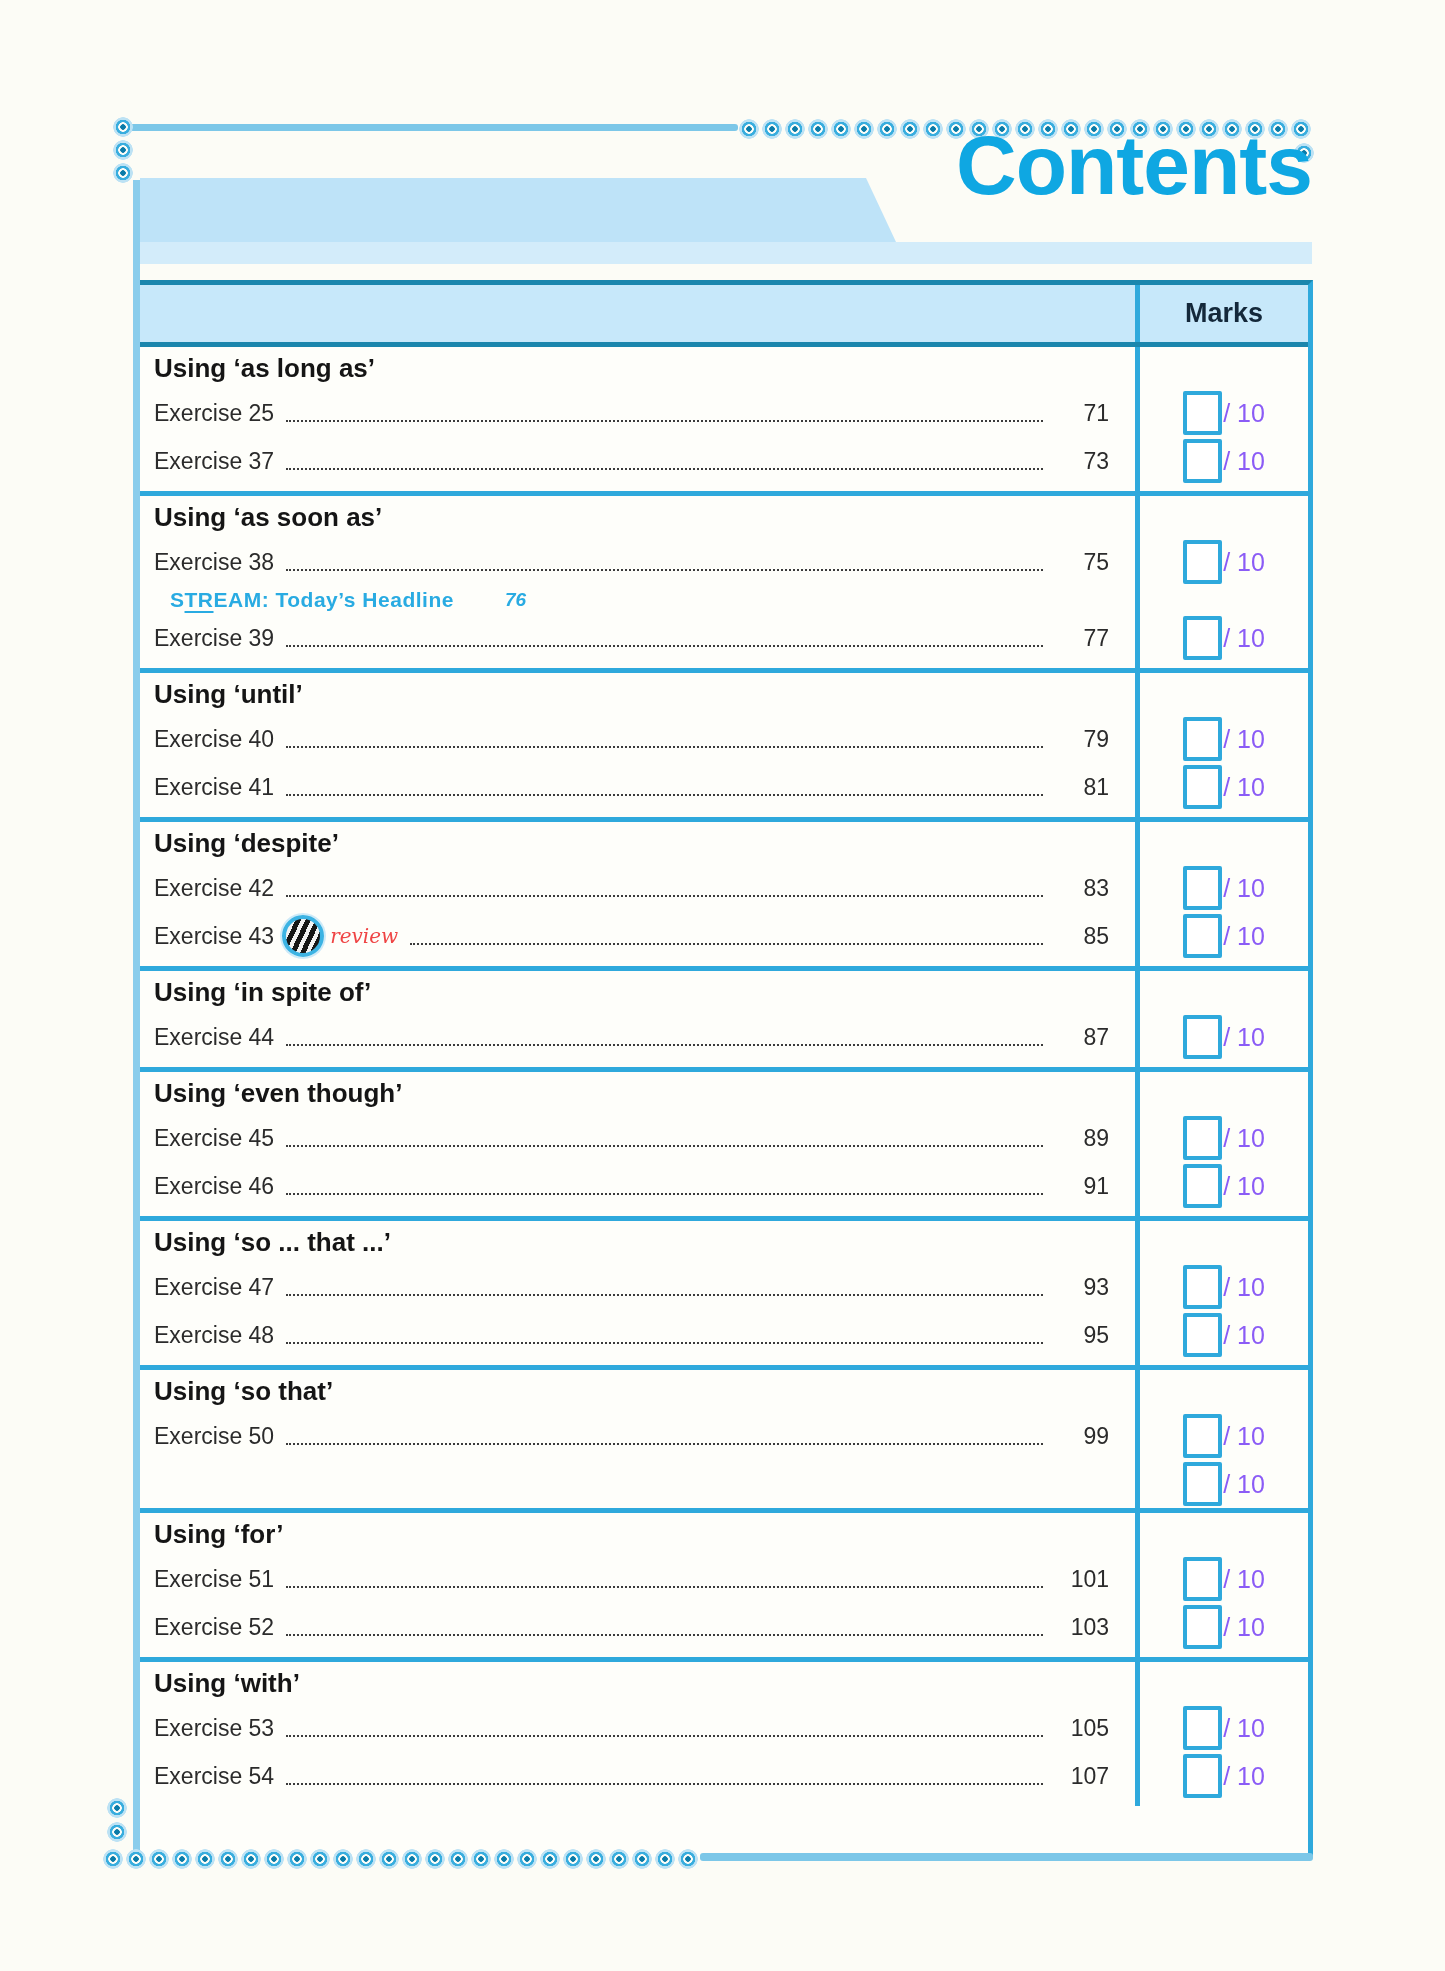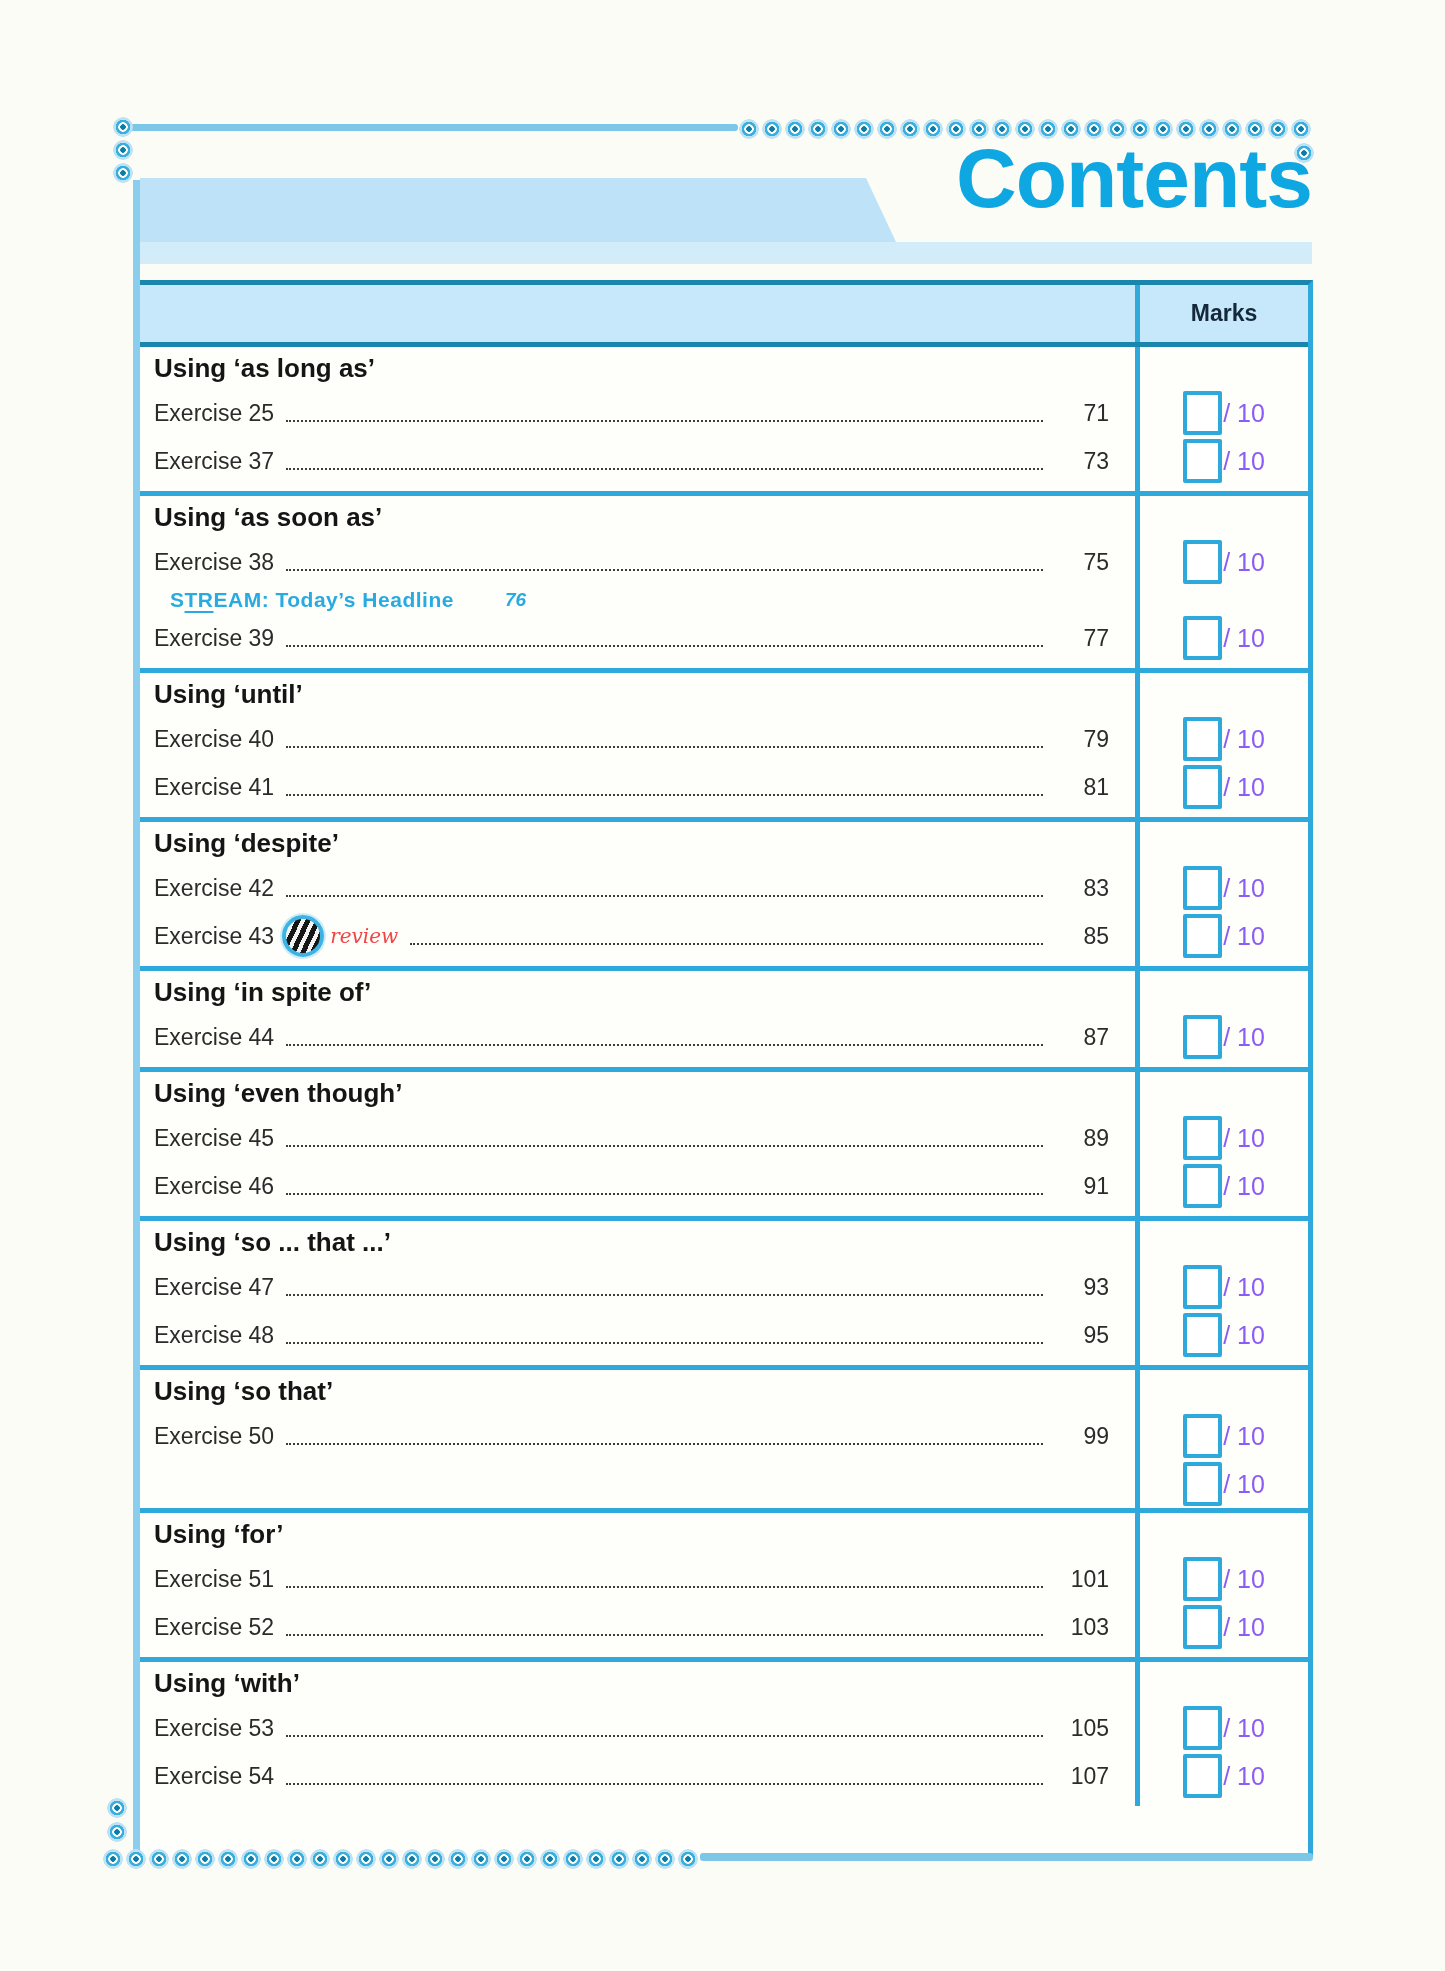--- a/index.html
+++ b/index.html
@@ -33,37 +33,37 @@
   .line-h{position:absolute;height:7px;background:var(--soft);border-radius:3px;}
   .line-v{position:absolute;width:7px;background:#8ACDEC;}
   
   .banner{
     position:absolute;left:140px;top:178px;width:756px;height:64px;
     background:var(--banner);
     clip-path:polygon(0 0,calc(100% - 30px) 0,100% 100%,0 100%);
   }
   .banner-strip{position:absolute;left:140px;top:242px;width:1172px;height:22px;background:var(--banner-strip);}
   .page-title{
-    position:absolute;right:133px;top:136px;margin:0;
+    position:absolute;right:133px;top:123px;margin:0;
     font-size:84px;line-height:84px;font-weight:800;letter-spacing:-1px;
     color:var(--title);
   }
   
   .toc-table{
     position:absolute;left:140px;top:280px;width:1173px;height:1577px;
     box-sizing:border-box;background:#FEFEFA;
     border-top:5px solid var(--teal);border-right:5px solid var(--divider);
     overflow:hidden;
   }
   .toc-header{display:flex;height:62px;background:var(--header-bg);border-bottom:5px solid var(--teal);box-sizing:border-box;}
   .head-spacer{width:995px;}
   .head-marks{
     flex:1;border-left:5px solid var(--divider);
     display:flex;align-items:center;justify-content:center;
-    font-size:23px;font-weight:bold;color:#14283A;
+    font-size:27px;font-weight:bold;color:#14283A;
   }
   .section{display:flex;}
   .section + .section{border-top:5px solid var(--divider);}
   .sec-left{width:995px;box-sizing:border-box;padding:4px 0 6px 14px;}
   .sec-right{flex:1;border-left:5px solid var(--divider);display:flex;flex-direction:column;align-items:center;}
   .sec-heading{height:34px;line-height:34px;margin:0 16px 4px 0;font-size:26px;font-weight:bold;color:#151515;}
   .toc-row{height:48px;display:flex;align-items:center;font-size:23px;color:#2b2b2b;}
   .row-label{flex:none;}
   .leader{flex:1;height:0;border-bottom:2.6px dotted #3b3b3b;margin:0 10px 0 12px;position:relative;top:8px;}
   .row-page{flex:none;width:56px;text-align:right;margin-right:26px;}

